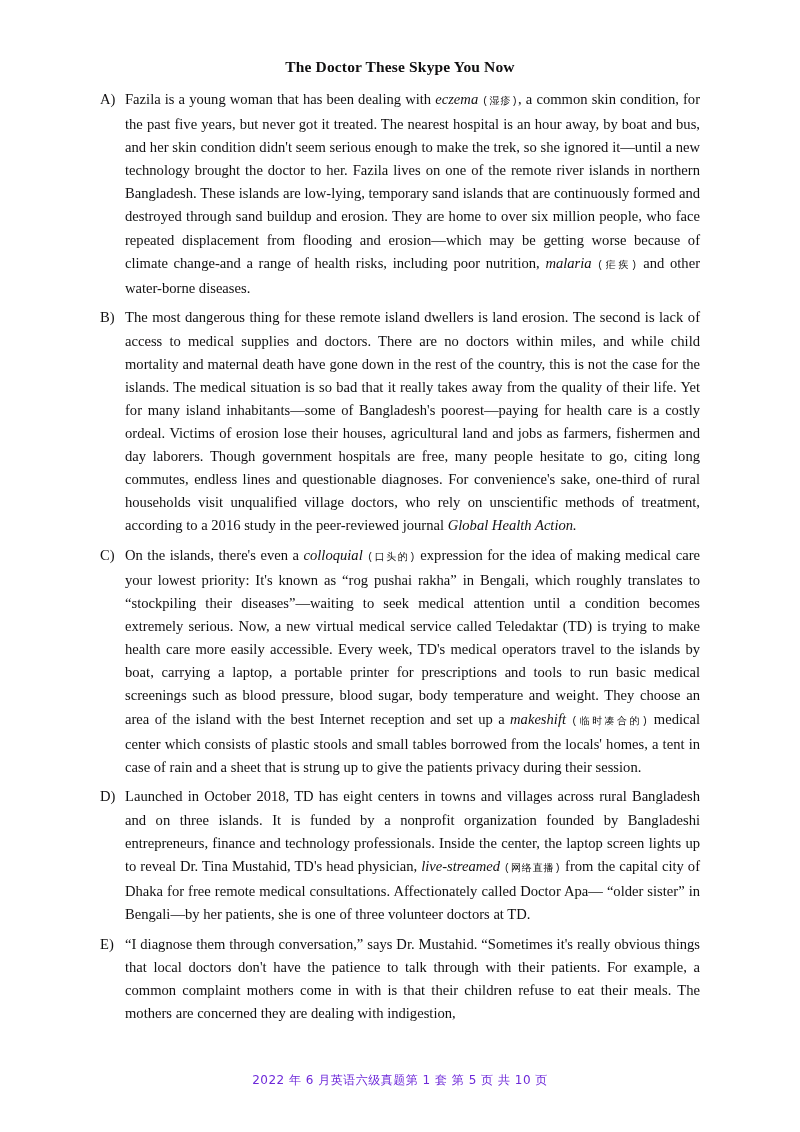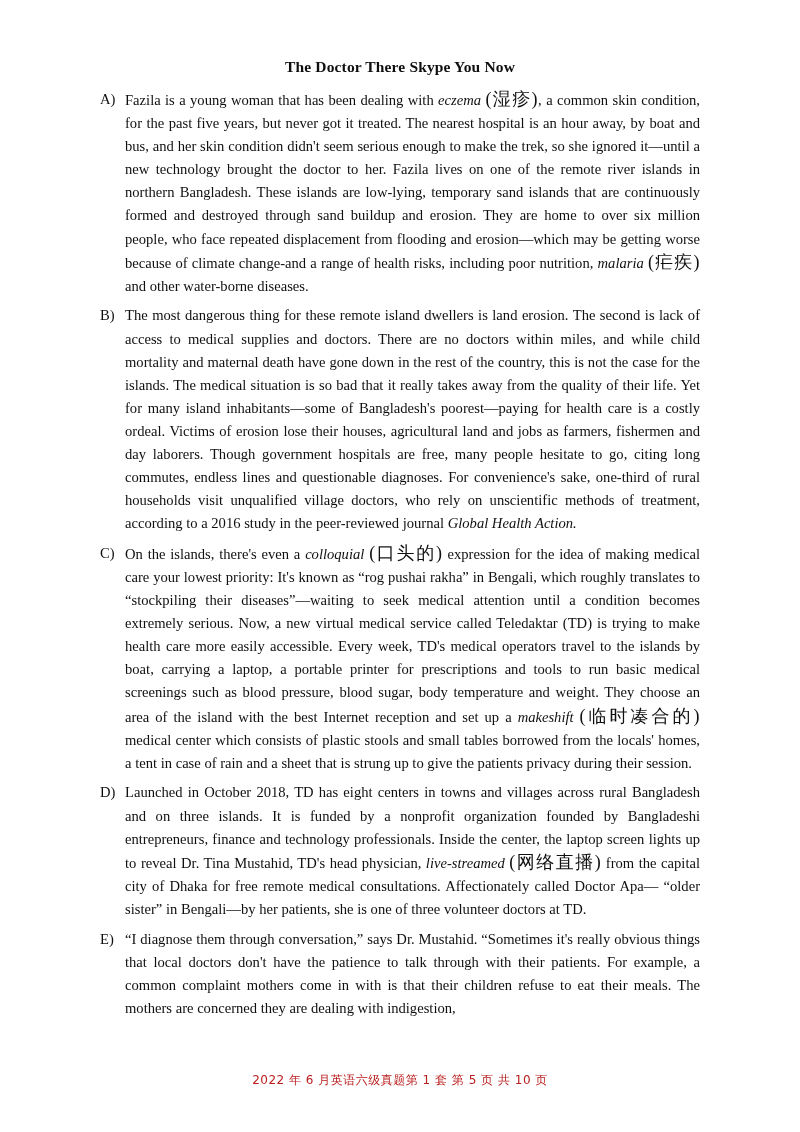--- a/index.html
+++ b/index.html
@@ -52,46 +52,46 @@
     line-height: 23.1px;
     text-align: left;
     white-space: nowrap;
   }
   .para-text {
     display: block;
   }
   .para i, .para em {
   }
   .cn {
-    font-family: Liberation Serif, serif;
-    font-size: 18px;
+    font-family: Liberation Mono, monospace;
+    font-size: 10px;
     font-style: normal;
     letter-spacing: 0.6px;
   }
   .footer {
     position: absolute;
     left: 0;
     top: 1072px;
     width: 800px;
     text-align: center;
     font-size: 12.4px;
-    color: #b91c1c;
+    color: #6d28d9;
   }
   .footer .cnf {
     font-family: "DejaVu Sans", "Liberation Sans", sans-serif;
     font-size: 12px;
     letter-spacing: 0.5px;
   }
 </style>
 </head>
 <body>
 
 <div class="page">
 
-  <div class="doc-title">The Doctor There Skype You Now</div>
+  <div class="doc-title">The Doctor These Skype You Now</div>
 
   <div class="body-block">
       <div class="para">
         <span class="para-marker">A)</span>
         <span class="para-text"><span>Fazila is a young woman that has been dealing with </span><i>eczema</i><span> </span><span class="cn">(湿疹)</span><span>, a common skin condition, for the past five years, but never got it treated. The nearest hospital is an hour away, by boat and bus, and her skin condition didn't seem serious enough to make the trek, so she ignored it—until a new technology brought the doctor to her. Fazila lives on one of the remote river islands in northern Bangladesh. These islands are low-lying, temporary sand islands that are continuously formed and destroyed through sand buildup and erosion. They are home to over six million people, who face repeated displacement from flooding and erosion—which may be getting worse because of climate change-and a range of health risks, including poor nutrition, </span><i>malaria</i><span> </span><span class="cn">(疟疾)</span><span> and other water-borne diseases.</span></span>
       </div>
       <div class="para">
         <span class="para-marker">B)</span>
         <span class="para-text"><span>The most dangerous thing for these remote island dwellers is land erosion. The second is lack of access to medical supplies and doctors. There are no doctors within miles, and while child mortality and maternal death have gone down in the rest of the country, this is not the case for the islands. The medical situation is so bad that it really takes away from the quality of their life. Yet for many island inhabitants—some of Bangladesh's poorest—paying for health care is a costly ordeal. Victims of erosion lose their houses, agricultural land and jobs as farmers, fishermen and day laborers. Though government hospitals are free, many people hesitate to go, citing long commutes, endless lines and questionable diagnoses. For convenience's sake, one-third of rural households visit unqualified village doctors, who rely on unscientific methods of treatment, according to a 2016 study in the peer-reviewed journal </span><i>Global Health Action.</i></span>
       </div>

